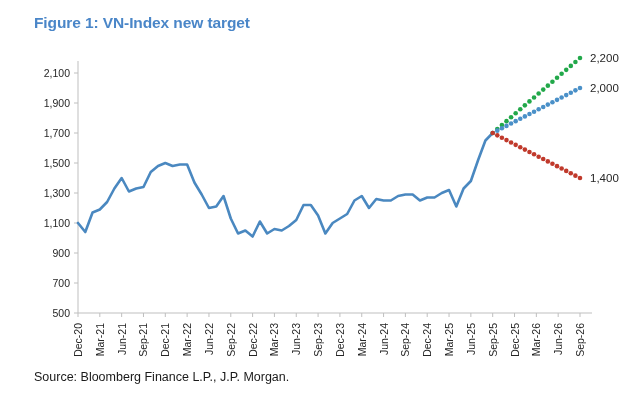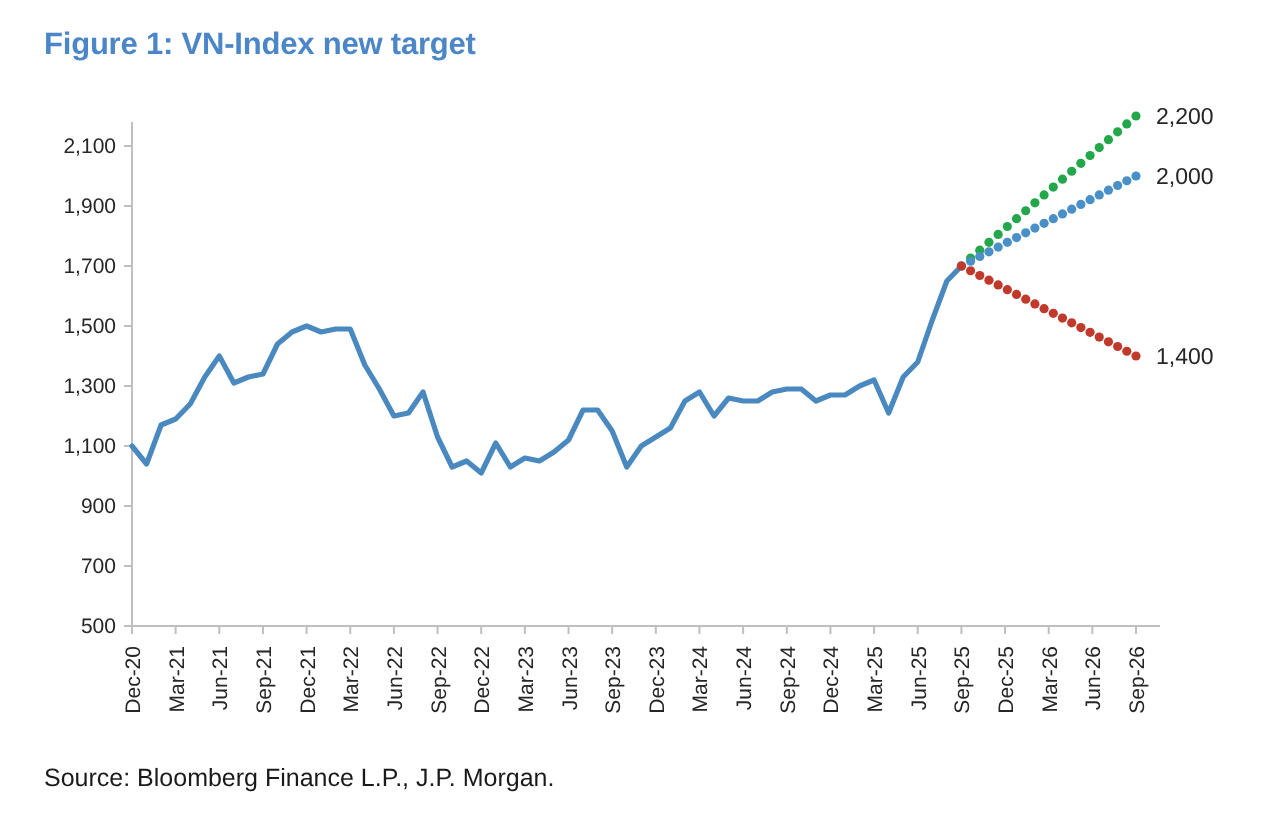--- a/index.html
+++ b/index.html
@@ -9,21 +9,21 @@
   }
   body {
     width: 640px;
     height: 411px;
     position: relative;
     font-family: "Liberation Sans", sans-serif;
     overflow: hidden;
   }
   #figure-root {
     position: absolute;
-    left: 0; top: 0;
+    left: 12px; top: 0;
     width: 528px;
     height: 411px;
   }
   #chart-title {
     position: absolute;
     left: 22px;
     top: 14px;
     font-size: 15.5px;
     font-weight: bold;
     color: #4a86c8;
@@ -55,21 +55,20 @@
     font-size: 11.5px;
     fill: #262626;
   }
   #source-note {
     position: absolute;
     left: 22px;
     top: 370px;
     font-size: 12.5px;
     color: #1a1a1a;
     white-space: nowrap;
-    margin-top: 12px;
   }
 </style>
 </head>
 <body>
 
 <div id="figure-root">
 
   <div id="chart-title">Figure 1: VN-Index new target</div>
 
   <div id="chart-canvas-wrap">

